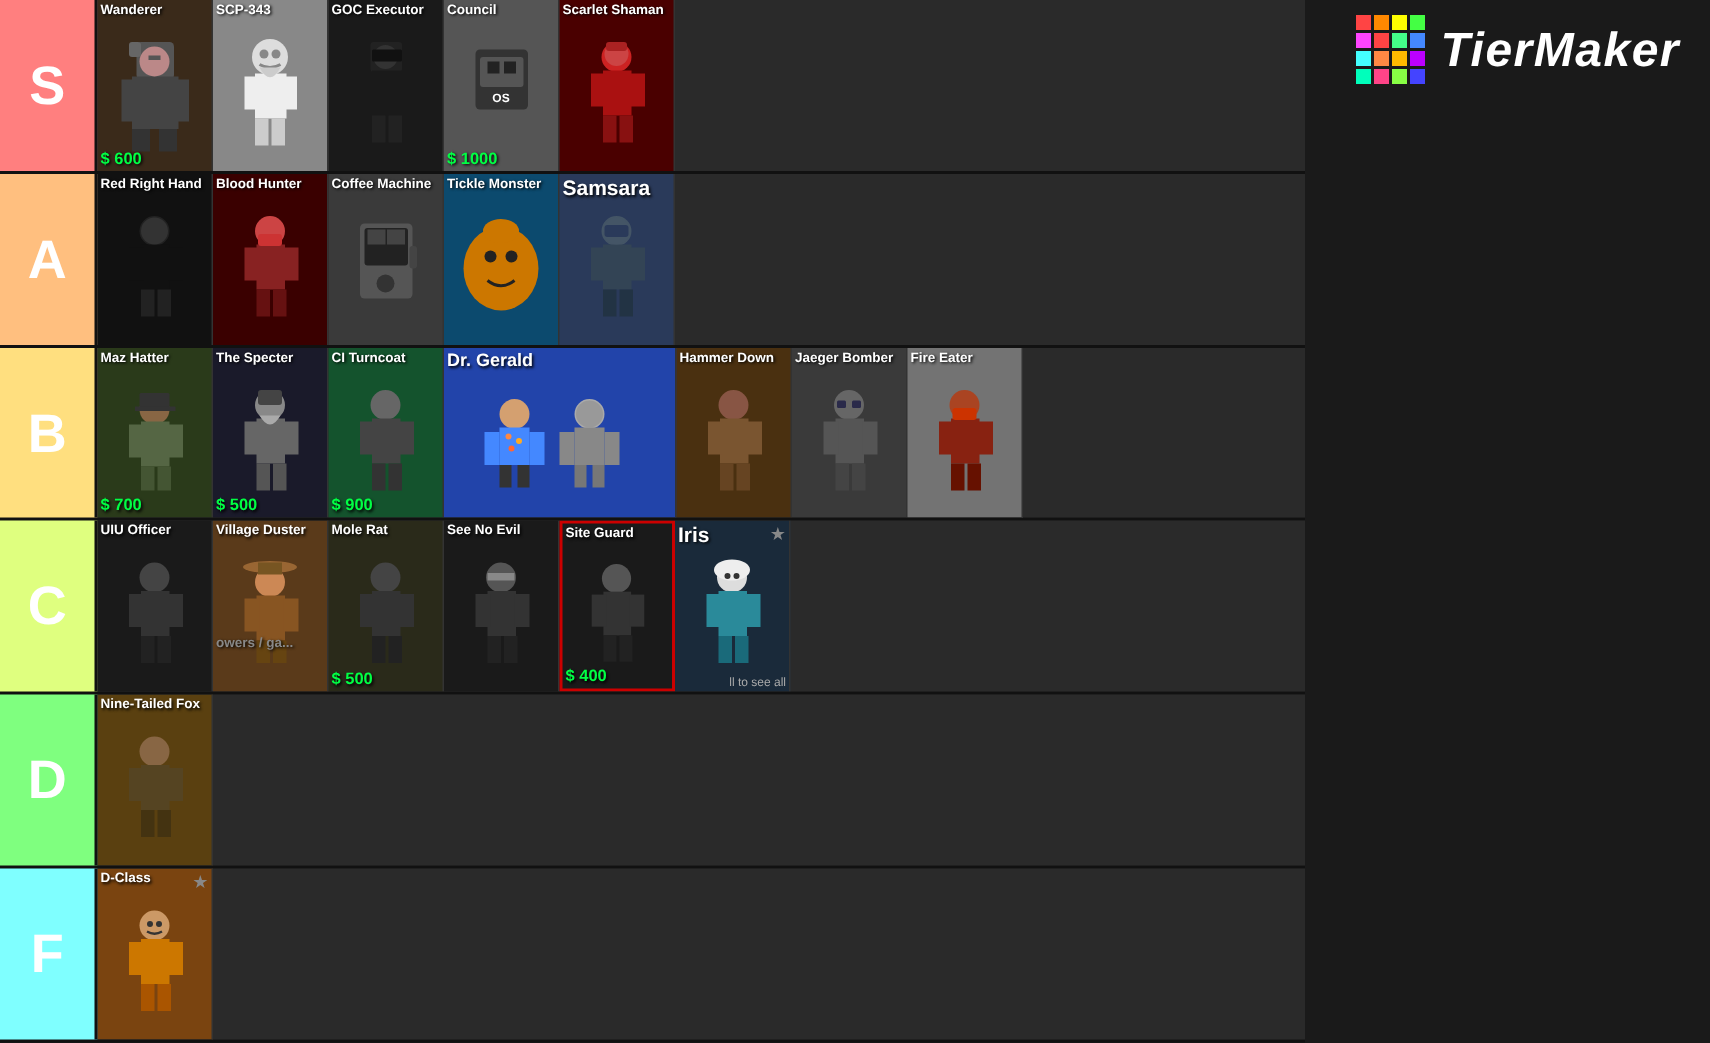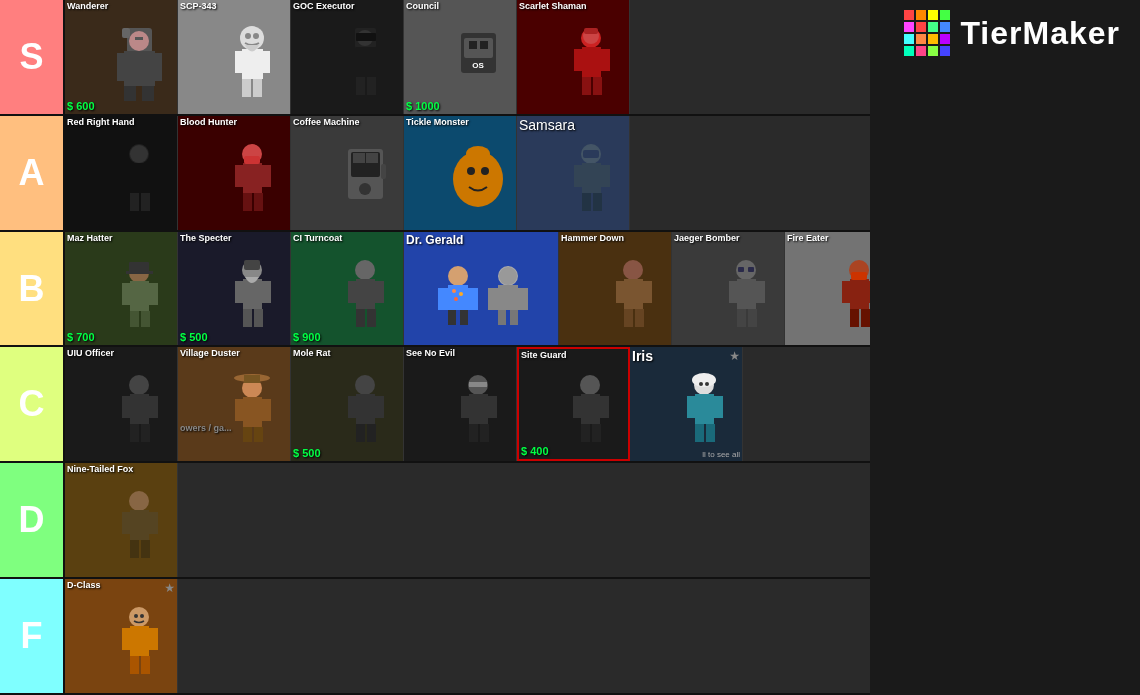--- a/index.html
+++ b/index.html
@@ -12,20 +12,21 @@
     }
 
     .tiermaker-header {
       position: absolute;
       top: 10px;
       right: 20px;
       display: flex;
       align-items: center;
       gap: 10px;
       z-index: 10;
+      font-style: italic;
     }
 
     .tiermaker-logo-grid {
       display: grid;
       grid-template-columns: repeat(4, 10px);
       grid-template-rows: repeat(4, 10px);
       gap: 2px;
     }
 
     .logo-cell {
@@ -77,21 +78,21 @@
       flex-direction: row;
       flex-wrap: nowrap;
       background: #2a2a2a;
       flex: 1;
       overflow: hidden;
       position: relative;
     }
 
     .tier-item {
       position: relative;
-      width: 113px;
+      width: 77px;
       height: 100%;
       flex-shrink: 0;
       border-right: 1px solid #333;
       overflow: hidden;
     }
 
     .item-name {
       position: absolute;
       top: 2px;
       left: 2px;
@@ -113,21 +114,21 @@
       color: #00ff44;
       text-shadow: 1px 1px 2px black;
       z-index: 2;
     }
 
     .item-bg {
       position: absolute;
       top: 0; left: 0; right: 0; bottom: 0;
       display: flex;
       align-items: center;
-      justify-content: flex-end;
+      justify-content: center;
     }
 
     
     .tier-s { background-color: #ff7f7f; }
     
     .tier-a { background-color: #ffbf7f; }
     
     .tier-b { background-color: #ffdf7f; }
     
     .tier-c { background-color: #dfff7f; }
@@ -335,21 +336,21 @@
             <ellipse cx="37" cy="40" rx="25" ry="28" fill="#cc7700"></ellipse>
             <circle cx="30" cy="32" r="4" fill="#222"></circle>
             <circle cx="44" cy="32" r="4" fill="#222"></circle>
             <path d="M28 48 Q37 55 46 48" stroke="#222" stroke-width="2" fill="none"></path>
             <ellipse cx="37" cy="15" rx="12" ry="8" fill="#cc7700"></ellipse>
           </svg>
         </div>
       </div>
 
       <div class="tier-item" style="background:#2a3a5a">
-        <div class="item-name" style="font-size:14px; font-weight:400; color:white">Samsara</div>
+        <div class="item-name" style="font-size:14px; font-weight:700; color:white">Samsara</div>
         <div class="item-bg">
           <svg class="character-svg" viewBox="0 0 75 80">
             <circle cx="37" cy="15" r="10" fill="#445566"></circle>
             <rect x="28" y="24" width="19" height="30" fill="#334455"></rect>
             <rect x="20" y="26" width="10" height="22" fill="#334455"></rect>
             <rect x="46" y="26" width="10" height="22" fill="#334455"></rect>
             <rect x="28" y="54" width="9" height="18" fill="#223344"></rect>
             <rect x="39" y="54" width="9" height="18" fill="#223344"></rect>
 
             <circle cx="37" cy="15" r="9" fill="#445566"></circle>

